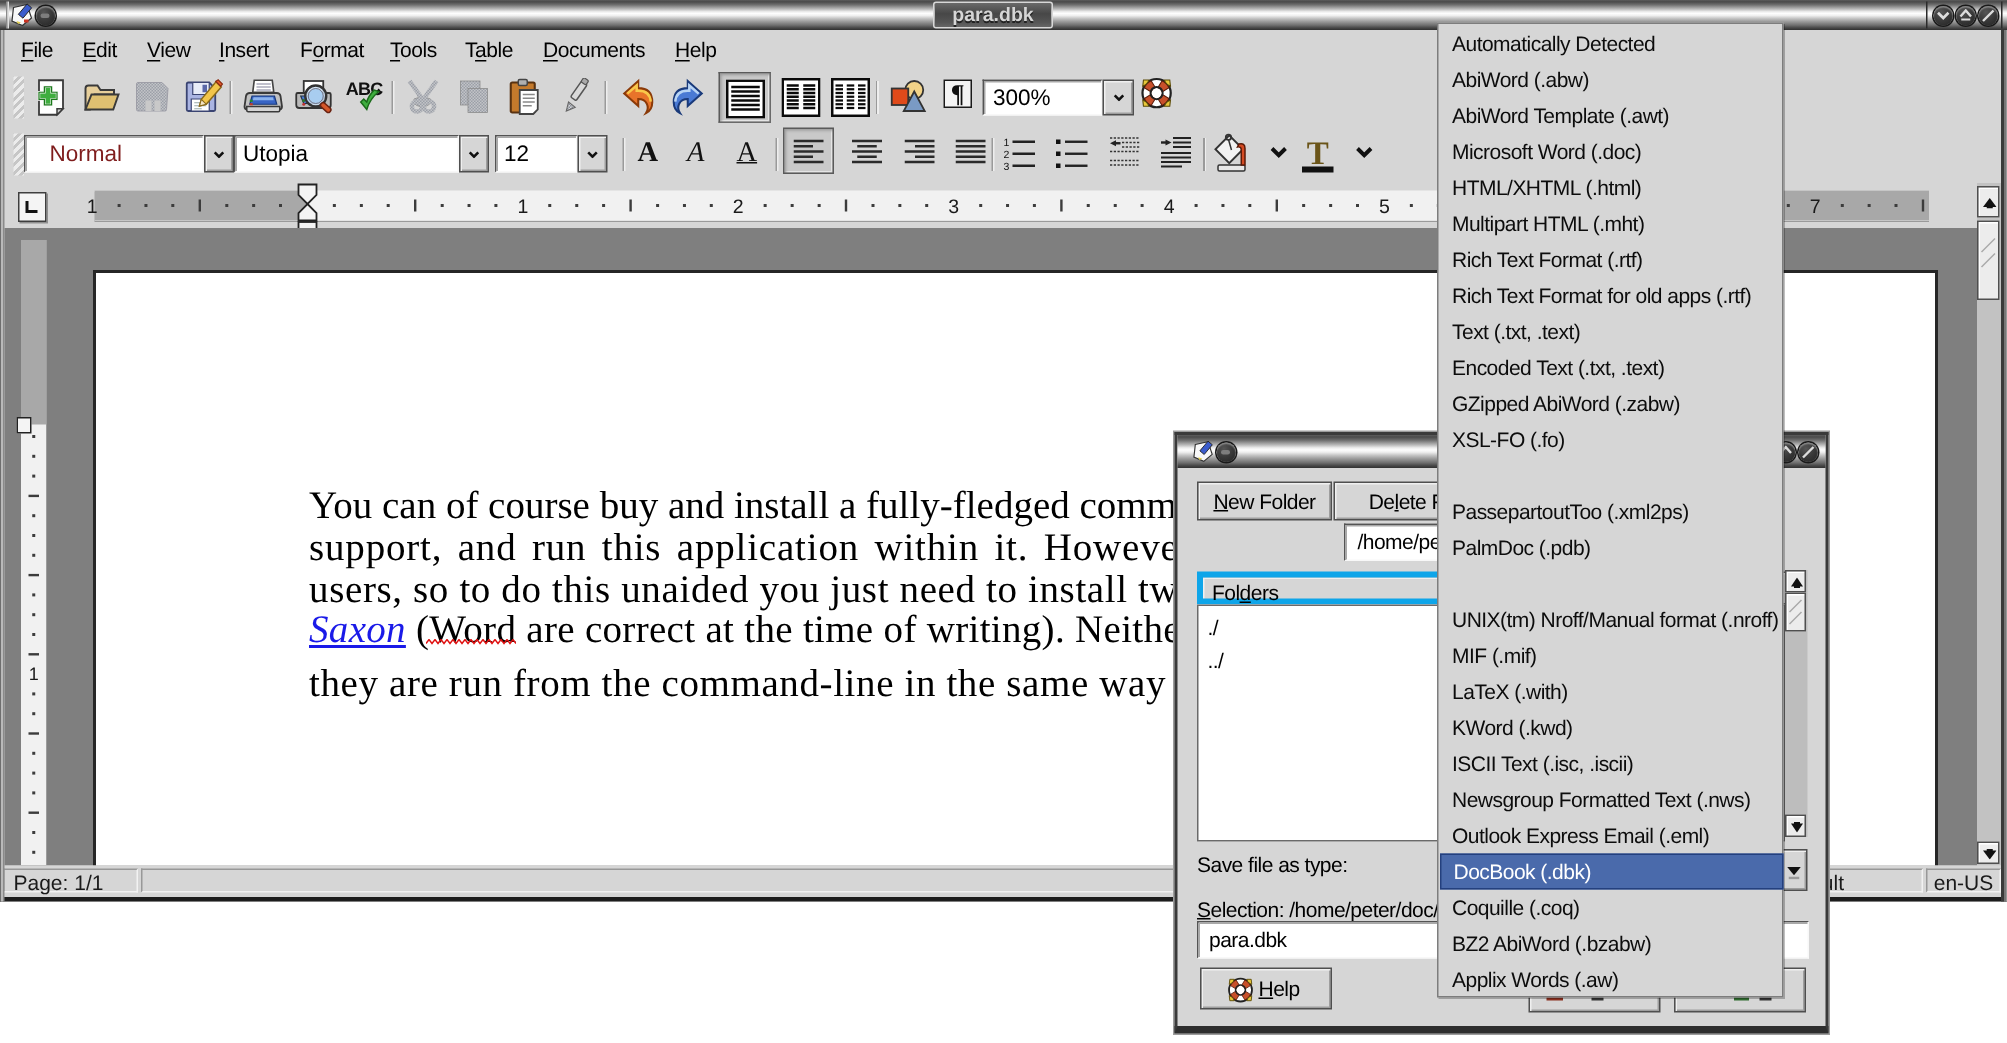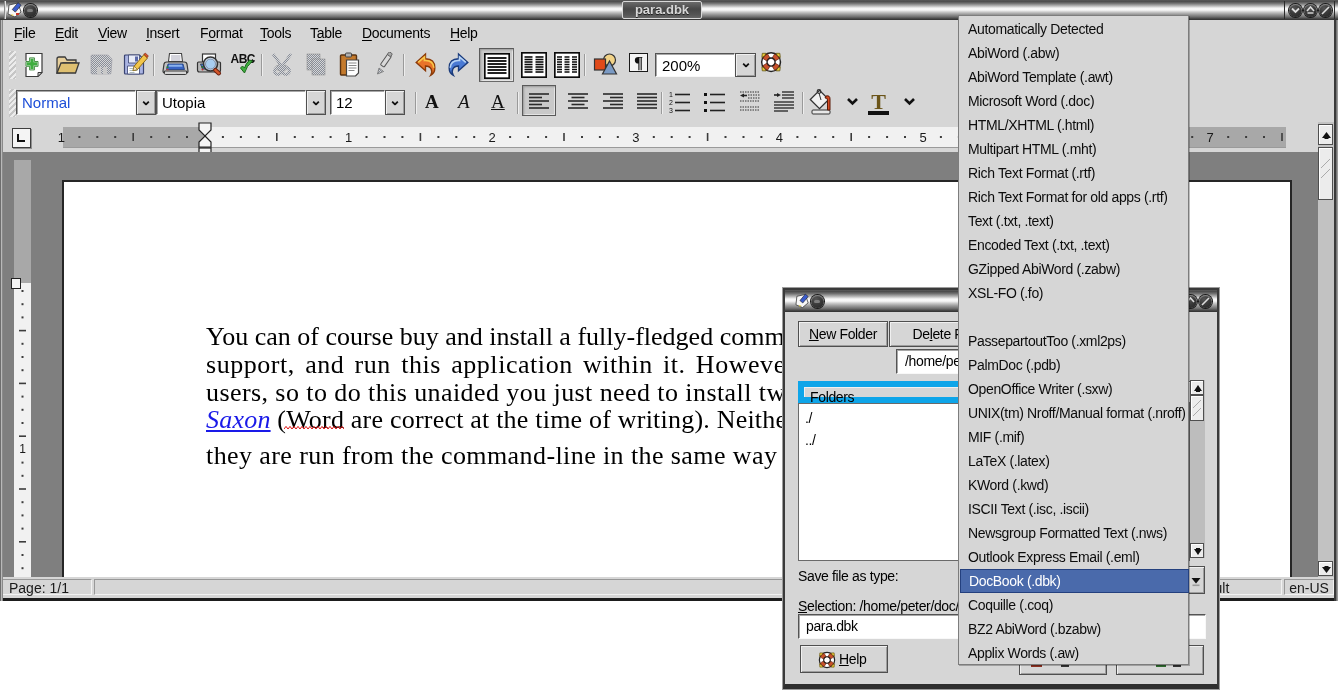--- a/index.html
+++ b/index.html
@@ -244,21 +244,21 @@
 <div class="tsep" style="left:581px;top:8px;height:22px"></div>
 <svg class="abs" style="left:589px;top:6px" width="27" height="26" viewBox="0 0 26 26">
         <circle cx="17" cy="8" r="6" fill="#f2d388" stroke="#333" stroke-width="1.2"></circle>
 <rect x="2" y="7" width="11" height="11" fill="#e04a1a" stroke="#333" stroke-width="1.2"></rect>
 <polygon points="17,9 24,22 10,22" fill="#7a9ac4" stroke="#333" stroke-width="1.2"></polygon>
       </svg>
 <div class="abs" style="left:626px;top:7px;width:19px;height:19px;background:#f4f4f4;border:1px solid #1a1a1a">
 <div style="font-family:'Liberation Serif',serif;font-size:17px;font-weight:bold;text-align:center;line-height:18px;color:#111">¶</div>
       </div>
 <div class="abs entry" style="left:652px;top:7px;width:80px;height:24px">
-        <div style="font-size:15px;line-height:23px;padding-left:6px;color:#000">200%</div>
+        <div style="font-size:15px;line-height:23px;padding-left:6px;color:#000">300%</div>
       </div>
 <div class="cArr" style="left:732px;top:7px;width:21px;height:24px">
         <svg class="chev" width="11" height="7" viewBox="0 0 11 7">
           <polyline points="1.5,1.5 5.5,5.5 9.5,1.5" fill="none" stroke="#111" stroke-width="2.4"></polyline>
         </svg>
       </div>
 <svg class="abs" style="left:757px;top:5px" width="24" height="24" viewBox="0 0 26 26">
         <circle cx="12" cy="12" r="10.2" fill="#fff" stroke="#222" stroke-width="1.6"></circle>
 <g fill="#cc4422">
           <path d="M12 1.8 A10.2 10.2 0 0 1 19.2 4.8 L14.5 9.5 A3.8 3.8 0 0 0 9.5 9.5 L4.8 4.8 A10.2 10.2 0 0 1 12 1.8 z" opacity="0"></path>
@@ -275,21 +275,21 @@
           <path d="M21.5 2.5 h-4 l1 2 1.5 1.5 2 1 z"></path>
 <path d="M2.5 21.5 h4 l-1-2 -1.5-1.5 -2-1 z"></path>
           <path d="M21.5 21.5 h-4 l1-2 1.5-1.5 2-1 z"></path>
         </g>
       </svg>
   </div>
 
   <div class="abs" style="left:3px;top:84px;width:1331px;height:38px;background:#d6d6d6">
     <div class="handle"></div>
 <div class="abs entry" style="left:13px;top:6px;width:120px;height:25px">
-        <div style="font-size:15px;line-height:23px;padding-left:5px;color:#1d4ed8">Normal</div>
+        <div style="font-size:15px;line-height:23px;padding-left:16px;color:#7f1d1d">Normal</div>
       </div>
       <div class="cArr" style="left:133px;top:6px;width:20px;height:25px">
         <svg class="chev" width="11" height="7" viewBox="0 0 11 7">
           <polyline points="1.5,1.5 5.5,5.5 9.5,1.5" fill="none" stroke="#111" stroke-width="2.4"></polyline>
         </svg>
       </div>
 <div class="abs entry" style="left:153px;top:6px;width:150px;height:25px">
         <div style="font-size:15px;line-height:23px;padding-left:5px;color:#000">Utopia</div>
       </div>
       <div class="cArr" style="left:303px;top:6px;width:20px;height:25px">
@@ -598,21 +598,21 @@
   </div>
   <div class="abs btn" style="left:13px;top:31px;width:90px;height:26px">
       <div style="text-align:center;font-size:14px;letter-spacing:-0.35px;line-height:24px;color:#000"><u>N</u>ew Folder</div>
     </div>
 <div class="abs btn" style="left:104px;top:31px;width:110px;height:26px">
       <div style="text-align:center;font-size:14px;letter-spacing:-0.35px;line-height:24px;color:#000">De<u>l</u>ete File</div>
     </div>
 <div class="abs entry" style="left:111px;top:59px;width:290px;height:25px">
       <div style="font-size:14px;letter-spacing:-0.35px;line-height:23px;padding-left:8px">/home/peter/doc</div>
     </div>
-<div class="abs" style="left:13px;top:91px;width:260px;height:22px;background:#d6d6d6;border:6px solid #0ea5e9;box-shadow:inset 1px 1px 0 #f0f0f0">
+<div class="abs" style="left:13px;top:91px;width:260px;height:22px;background:#d6d6d6;border:4px solid #0ea5e9;box-shadow:inset 1px 1px 0 #f0f0f0">
       <div style="font-size:14px;letter-spacing:-0.35px;line-height:20px;padding-left:6px">Fol<u>d</u>ers</div>
     </div>
 <div class="abs" style="left:13px;top:113px;width:260px;height:158px;background:#fff;border:1px solid #6a6a6a">
 <div style="font-size:14px;letter-spacing:-0.35px;padding:3px 0 0 6px;line-height:22px">./<br>../</div>
     </div>
 <div class="abs" style="left:285px;top:91px;width:122px;height:22px;background:#d6d6d6;border:1px solid #6a6a6a;box-shadow:inset 1px 1px 0 #f0f0f0">
       <div style="font-size:14px;letter-spacing:-0.35px;line-height:20px;padding-left:6px">Files</div>
     </div>
 <div class="abs" style="left:285px;top:113px;width:120px;height:158px;background:#fff;border:1px solid #6a6a6a"></div>
 <div class="abs" style="left:405px;top:90px;width:15px;height:178px;background:#bdbdbd">
@@ -684,24 +684,23 @@
 <div class="ddrow" style="top:97px">HTML/XHTML (.html)</div>
 <div class="ddrow" style="top:121px">Multipart HTML (.mht)</div>
 <div class="ddrow" style="top:145px">Rich Text Format (.rtf)</div>
 <div class="ddrow" style="top:169px">Rich Text Format for old apps (.rtf)</div>
 <div class="ddrow" style="top:193px">Text (.txt, .text)</div>
 <div class="ddrow" style="top:217px">Encoded Text (.txt, .text)</div>
 <div class="ddrow" style="top:241px">GZipped AbiWord (.zabw)</div>
 <div class="ddrow" style="top:265px">XSL-FO (.fo)</div>
 <div class="ddrow" style="top:313px">PassepartoutToo (.xml2ps)</div>
 <div class="ddrow" style="top:337px">PalmDoc (.pdb)</div>
-<div class="ddrow" style="top:361px">OpenOffice Writer (.sxw)</div>
 <div class="ddrow" style="top:385px">UNIX(tm) Nroff/Manual format (.nroff)</div>
 <div class="ddrow" style="top:409px">MIF (.mif)</div>
-<div class="ddrow" style="top:433px">LaTeX (.latex)</div>
+<div class="ddrow" style="top:433px">LaTeX (.with)</div>
 <div class="ddrow" style="top:457px">KWord (.kwd)</div>
 <div class="ddrow" style="top:481px">ISCII Text (.isc, .iscii)</div>
 <div class="ddrow" style="top:505px">Newsgroup Formatted Text (.nws)</div>
 <div class="ddrow" style="top:529px">Outlook Express Email (.eml)</div>
 <div class="ddrow" style="top:553px;background:#4a6aab;border:1px solid #24407e;color:#fff;line-height:22px">DocBook (.dbk)</div>
 <div class="ddrow" style="top:577px">Coquille (.coq)</div>
 <div class="ddrow" style="top:601px">BZ2 AbiWord (.bzabw)</div>
 <div class="ddrow" style="top:625px">Applix Words (.aw)</div>
 </div>
 

